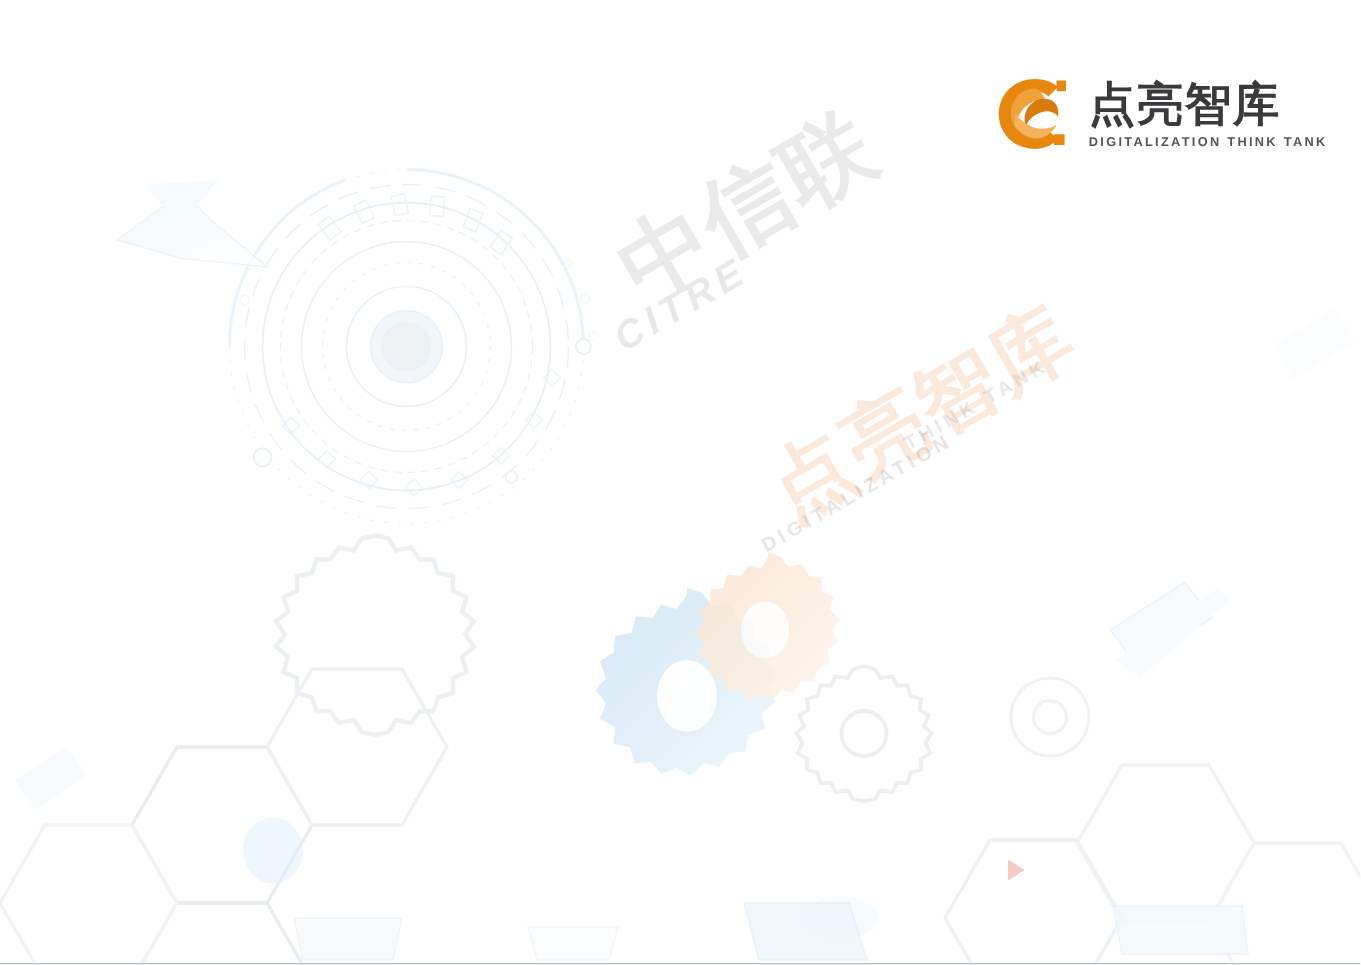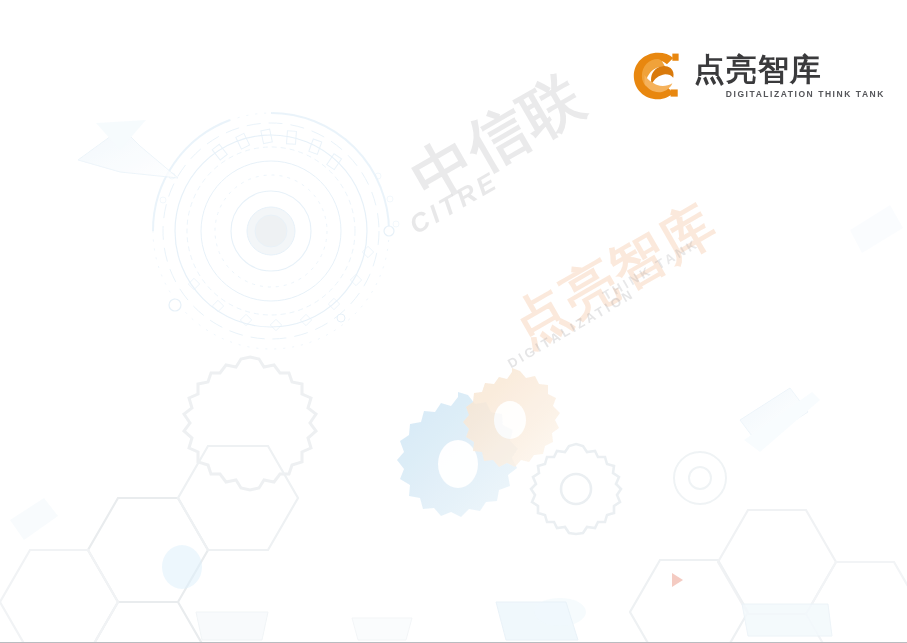--- a/index.html
+++ b/index.html
@@ -98,21 +98,20 @@
     letter-spacing: 1px;
     line-height: 1.05;
   }
   #logo .en {
     font-size: 8.5px;
     font-weight: bold;
     color: #55565a;
     letter-spacing: 1.55px;
     margin-top: 3px;
     line-height: 1;
-    margin-left: 32px;
   }
 
   
   #title-block {
     position: absolute;
     left: 0;
     top: 258px;
     width: 907px;
   }
   #main-title {

